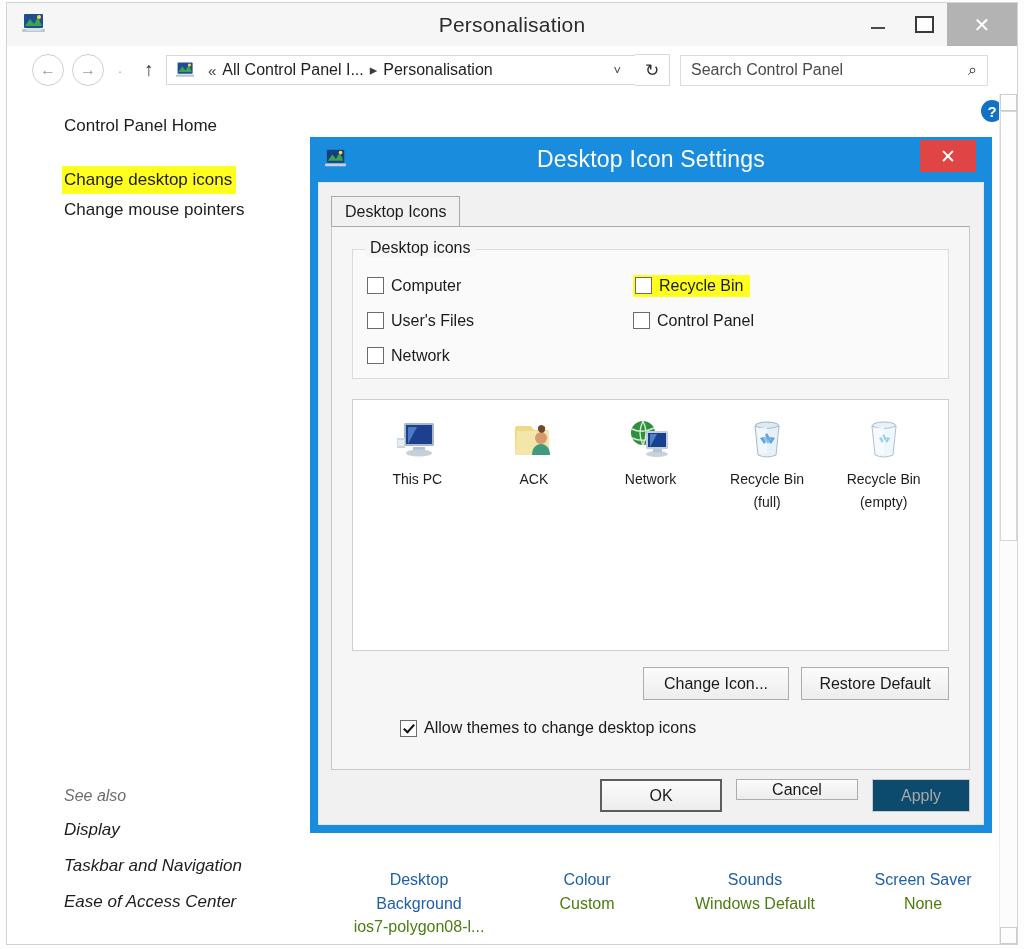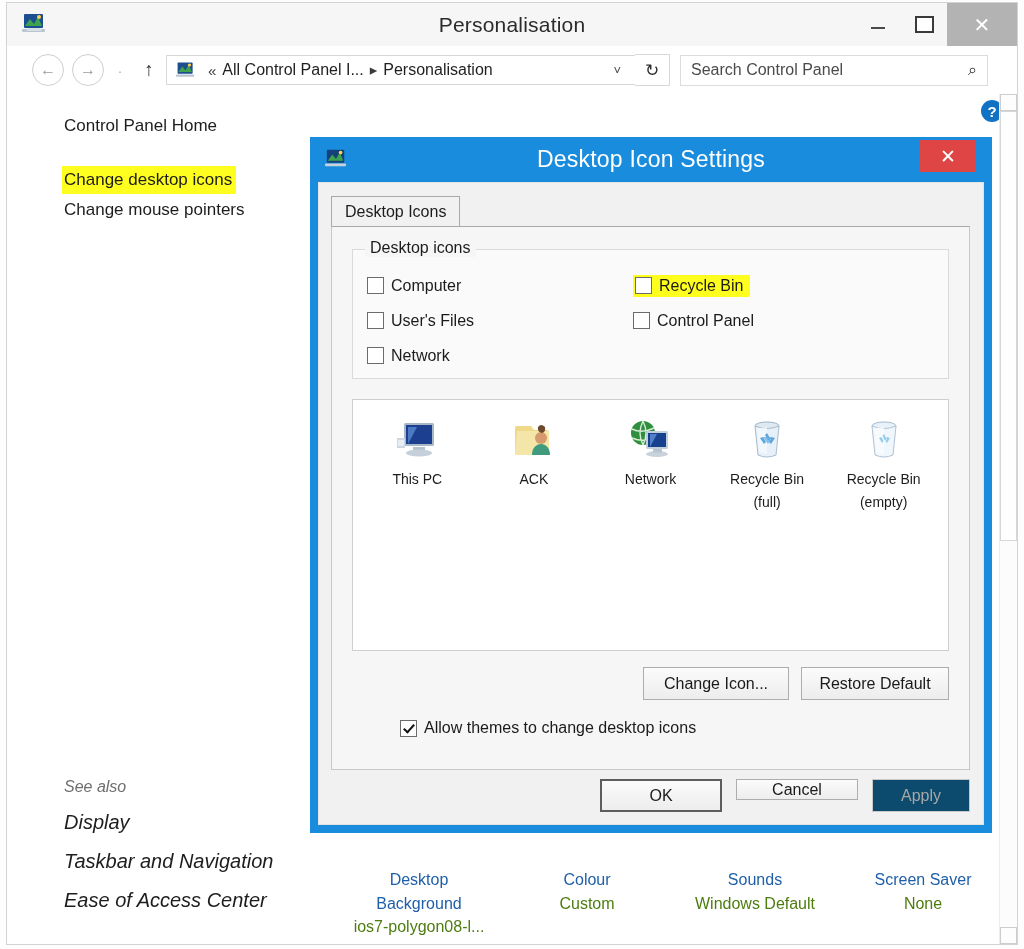--- a/index.html
+++ b/index.html
@@ -180,21 +180,21 @@
   .seealso {
     position: absolute;
     left: 0; bottom: 20px;
     width: 100%;
     font-style: italic;
   }
   .seealso-title {
     font-size: 16px; color: #6e6e6e;
     margin-left: 57px; margin-bottom: 11px;
   }
-  .seealso .side-link { font-size: 20px; }
+  .seealso .side-link { font-size: 17px; }
   .seealso .side-row { margin-bottom: 8px; }
 
   
   .mainpane {
     flex: 1;
     position: relative;
     overflow: hidden;
   }
   .theme-row {
     position: absolute;

